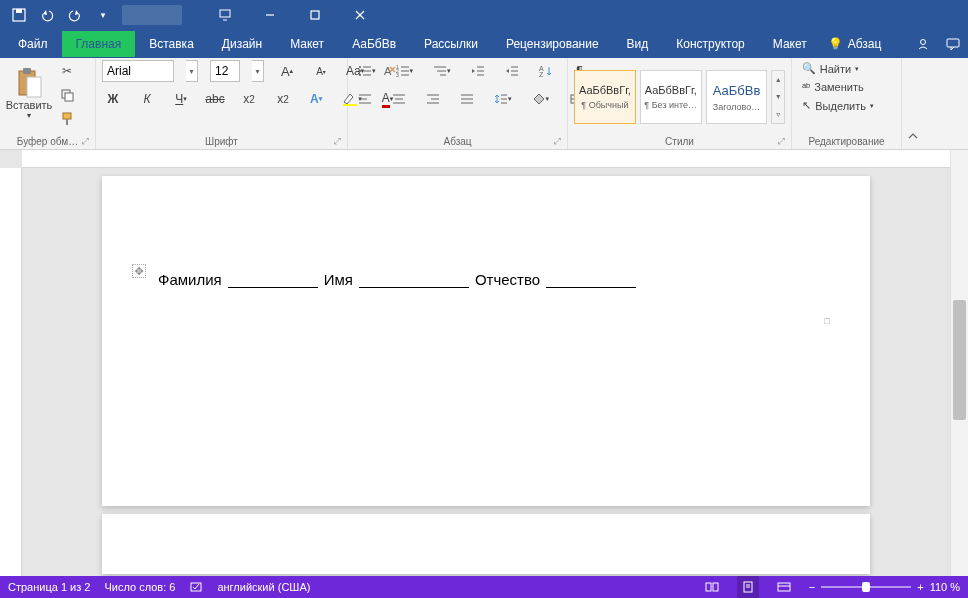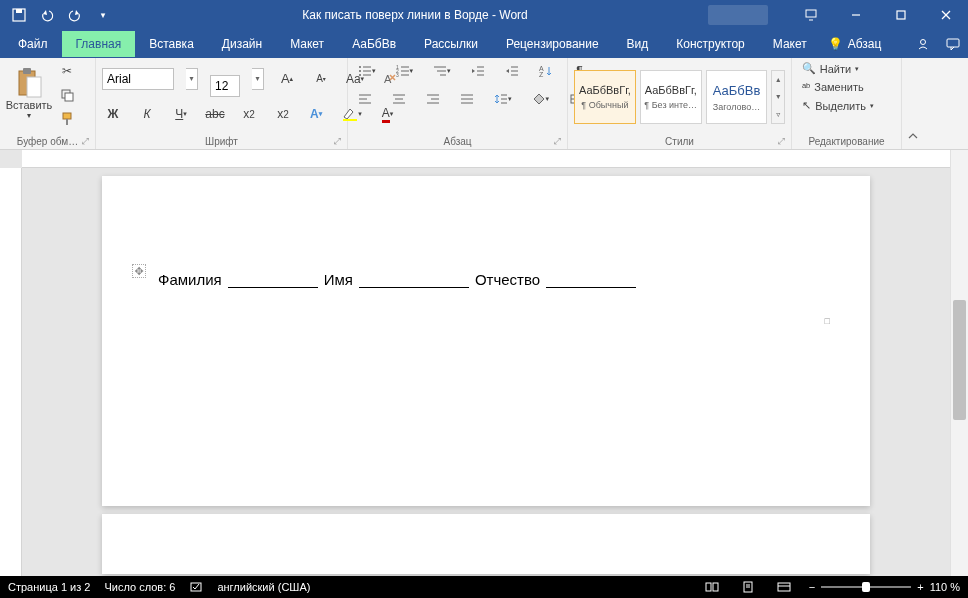--- a/index.html
+++ b/index.html
@@ -7,40 +7,40 @@
 
 .titlebar { background: #2b579a; height: 30px; display: flex; align-items: center; color: #fff; font-size: 12px; }
 .titlebar .qat { display: flex; align-items: center; gap: 2px; padding: 0 6px; }
 .titlebar .qat .qbtn { width: 26px; height: 26px; display: flex; align-items: center; justify-content: center; cursor: pointer; }
 .titlebar .title { flex: 1; text-align: center; }
 .titlebar .winctl { display: flex; }
 .titlebar .winctl .wbtn { width: 45px; height: 30px; display: flex; align-items: center; justify-content: center; cursor: pointer; }
 
 .tabs { background: #2b579a; height: 28px; display: flex; align-items: center; padding-left: 4px; }
 .tabs .tab { padding: 6px 14px; color: #fff; font-size: 12px; cursor: pointer; }
-.tabs .tab.active { background: #86efac; color: #2b579a; }
+.tabs .tab.active { background: #22c55e; color: #2b579a; }
 .tabs .spacer { flex: 1; }
 .tabs .help { color: #fff; font-size: 12px; padding: 6px 8px; display: flex; align-items: center; gap: 4px; }
 .tabs .righticon { width: 30px; height: 28px; display: flex; align-items: center; justify-content: center; color: #fff; cursor: pointer; }
 .tabs svg { display: block; }
 
 .ribbon { background: #f3f3f3; height: 92px; display: flex; border-bottom: 1px solid #d4d4d4; }
 .group { border-right: 1px solid #e1e1e1; padding: 2px 6px 0 6px; display: flex; flex-direction: column; }
 .group .gbody { flex: 1; display: flex; align-items: flex-start; gap: 4px; }
 .group .glabel { text-align: center; font-size: 10px; color: #666; padding: 2px 0; position: relative; }
 .group .glabel .launcher { position: absolute; right: 0; top: 2px; font-size: 9px; color: #888; cursor: pointer; }
 
 .bigbtn { display: flex; flex-direction: column; align-items: center; justify-content: center; width: 46px; height: 66px; font-size: 11px; color: #444; cursor: pointer; }
 .col { display: flex; flex-direction: column; gap: 2px; }
 .row { display: flex; align-items: center; gap: 12px; }
 .smbtn { width: 22px; height: 22px; display: flex; align-items: center; justify-content: center; font-size: 12px; color: #444; cursor: pointer; }
 .smbtn.wide { width: auto; padding: 0 4px; }
 .input-font { border: 1px solid #c0c0c0; background: #fff; height: 22px; font-size: 12px; padding: 0 4px; }
 .input-font.name { width: 72px; }
-.input-font.size { width: 30px; margin-top: 15px; }
+.input-font.size { width: 30px; }
 .dd { width: 12px; font-size: 8px; color: #666; display: flex; align-items: center; justify-content: center; border: 1px solid #c0c0c0; border-left: none; height: 22px; background: #fff; cursor: pointer; }
 
 .stylebox { border: 1px solid #d4d4d4; background: #fff; width: 64px; height: 54px; display: flex; flex-direction: column; align-items: center; justify-content: center; font-size: 10px; cursor: pointer; }
 .stylebox .preview { font-size: 11px; color: #333; margin-bottom: 4px; }
 .stylebox.selected { border-color: #f0b84a; background: #fdf4e3; }
 .stylebox .name { font-size: 9px; color: #666; white-space: nowrap; overflow: hidden; max-width: 60px; }
 .styleexp { width: 14px; height: 54px; display: flex; flex-direction: column; border: 1px solid #d4d4d4; }
 .styleexp .arr { flex: 1; display: flex; align-items: center; justify-content: center; font-size: 8px; color: #666; cursor: pointer; }
 
 .editcol { display: flex; flex-direction: column; gap: 2px; }
@@ -59,21 +59,21 @@
 .anchor { position: absolute; left: 30px; top: 88px; font-size: 11px; color: #888; border: 1px dotted #aaa; width: 14px; height: 14px; display: flex; align-items: center; justify-content: center; }
 
 .formtbl { font-family: Arial, sans-serif; font-size: 15px; color: #000; }
 .formtbl td { padding: 0 4px; vertical-align: bottom; margin-left: 32px; }
 .formtbl .lbl { white-space: nowrap; }
 .formtbl .line { border-bottom: 1px solid #000; min-width: 90px; height: 20px; }
 .cursor-line { position: relative; }
 .cursor-line::before { content: ''; position: absolute; left: 4px; bottom: 0; width: 1px; height: 18px; background: #000; }
 .endmark { position: absolute; right: 40px; top: 140px; font-size: 9px; color: #999; }
 
-.statusbar { background: #000000; height: 22px; display: flex; align-items: center; color: #fff; font-size: 11px; padding: 0 8px; gap: 14px; }
+.statusbar { background: #6d28d9; height: 22px; display: flex; align-items: center; color: #fff; font-size: 11px; padding: 0 8px; gap: 14px; }
 .statusbar .spacer { flex: 1; }
 .statusbar .vbtn { width: 22px; height: 22px; display: flex; align-items: center; justify-content: center; cursor: pointer; }
 .statusbar .vbtn.active { background: rgba(0,0,0,0.18); }
 .zoom { display: flex; align-items: center; gap: 6px; }
 .zoom .track { width: 90px; height: 2px; background: rgba(255,255,255,0.5); position: relative; }
 .zoom .track .th { position: absolute; left: 50%; top: -4px; width: 8px; height: 10px; background: #fff; border-radius: 2px; transform: translateX(-50%); }
 </style>
 </head>
 <body>
 
@@ -92,21 +92,20 @@
         </svg>
       </div>
     <div class="qbtn">
         <svg width="14" height="14" viewBox="0 0 14 14">
           <path d="M5 3 A5 5 0 1 0 11 6" fill="none" stroke="#fff" stroke-width="1.2"></path>
           <path d="M8 2 L11 6 L7 7" fill="#fff"></path>
         </svg>
       </div>
     <div class="qbtn" style="font-size:9px">▾</div>
   </div>
-  <div class="title">Как писать поверх линии в Ворде  -  Word</div>
   <div style="width:60px;height:20px;background:rgba(255,255,255,0.15);margin-right:20px;border-radius:2px"></div>
   <div class="winctl">
     <div class="wbtn">
         <svg width="12" height="12" viewBox="0 0 12 12">
           <rect x="1" y="1" width="10" height="7" fill="none" stroke="#fff"></rect>
           <path d="M4 11 L8 11" stroke="#fff"></path>
         </svg>
       </div>
     <div class="wbtn">
         <svg width="12" height="12">

